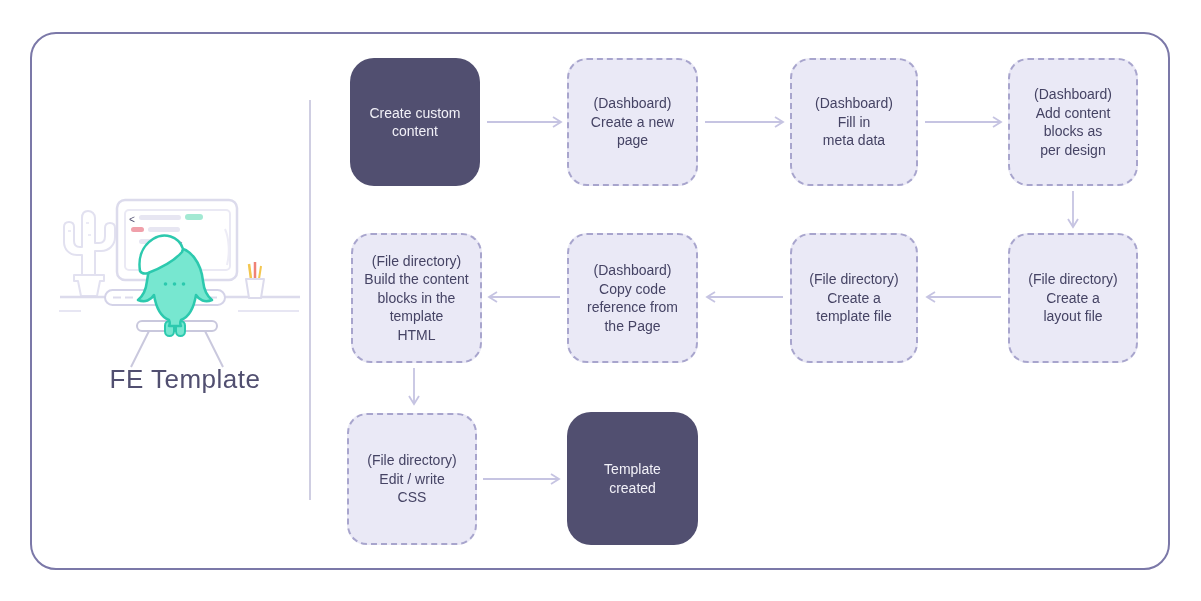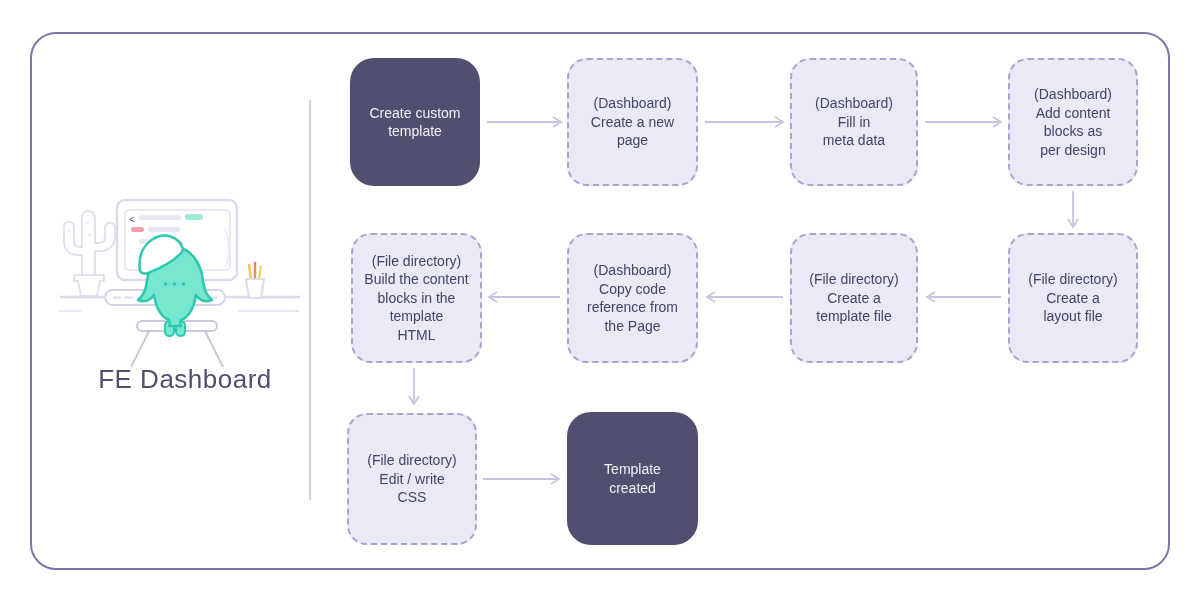--- a/index.html
+++ b/index.html
@@ -89,25 +89,25 @@
              C134,132 139,122 141,110 C144,115 150,118 157,115
              C152,111 149,105 148,96 C146,78 136,63 120,62 Z" fill="#77e7d0" stroke="#2cc9ae" stroke-width="2.5"></path>
     <path d="M128,64 C124,51 109,47 98,54 C87,61 83,73 85,86
              C87,89 90,89 93,88 C106,83 120,75 127,67 Z" fill="#ffffff" stroke="#2cc9ae" stroke-width="2.5"></path>
     <circle cx="110.5" cy="99" r="1.8" fill="#2cc9ae" stroke="none"></circle>
     <circle cx="119.5" cy="99" r="1.8" fill="#2cc9ae" stroke="none"></circle>
     <circle cx="128.5" cy="99" r="1.8" fill="#2cc9ae" stroke="none"></circle>
   </g>
 </svg>
 
-<div class="actor-label">FE Dashboard</div>
+<div class="actor-label">FE Template</div>
 
 <div class="node solid" style="left:350px;top:58px;width:130px;height:128px">
   <div class="node-text">Create custom
-template</div>
+content</div>
 </div>
 <div class="node dashed" style="left:567px;top:58px;width:131px;height:128px">
   <div class="node-text">(Dashboard)
 Create a new
 page</div>
 </div>
 <div class="node dashed" style="left:790px;top:58px;width:128px;height:128px">
   <div class="node-text">(Dashboard)
 Fill in
 meta data</div>

